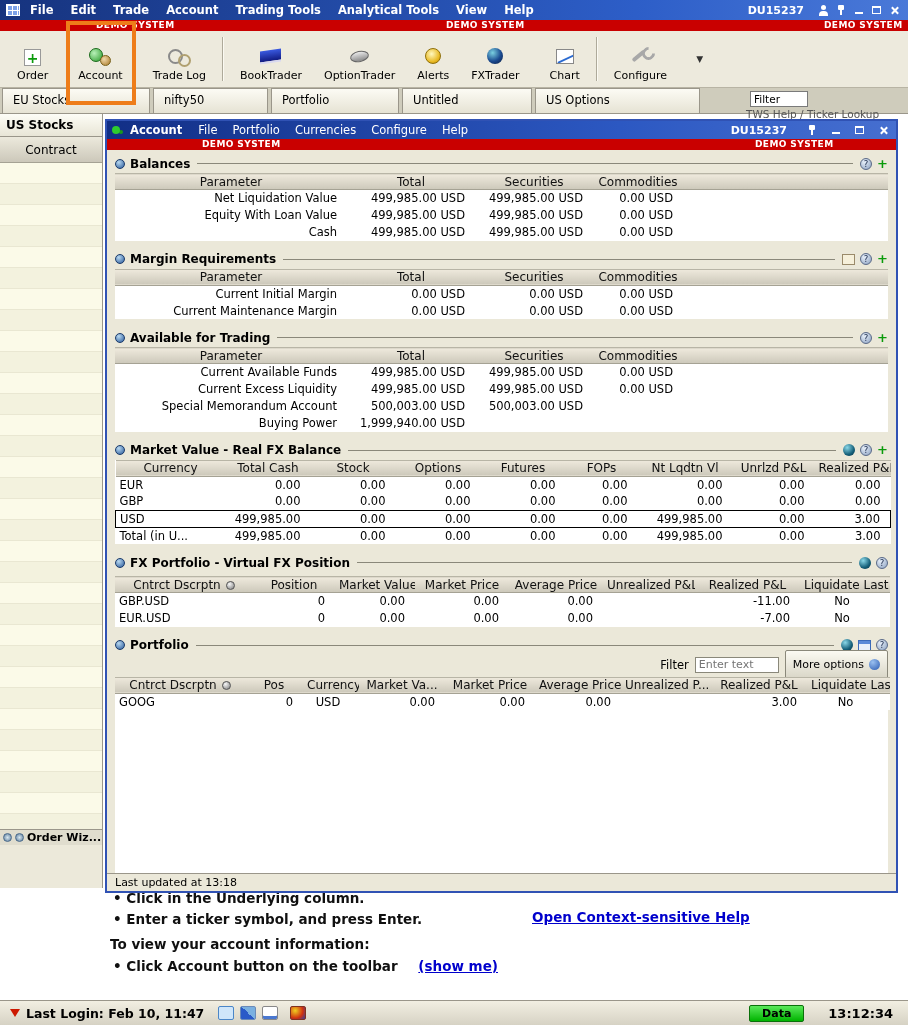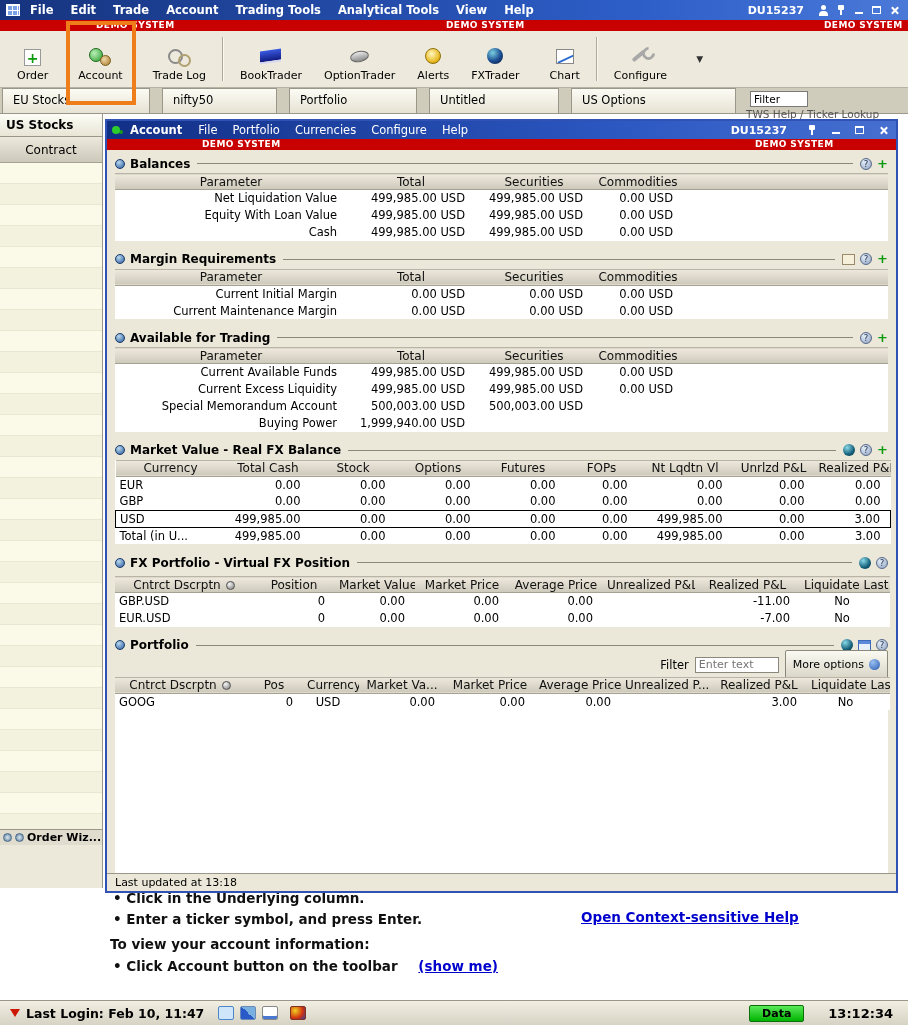--- a/index.html
+++ b/index.html
@@ -51,39 +51,39 @@
 .i-config{position:relative;width:20px;height:18px;margin-bottom:2px}
 .i-config::before{content:"";position:absolute;left:1px;top:8px;width:15px;height:4px;background:#a8a8a8;border-radius:2px;transform:rotate(-40deg)}
 .i-config::after{content:"";position:absolute;left:12px;top:1px;width:7px;height:7px;border:3px solid #a8a8a8;border-radius:50%;border-top-color:transparent;transform:rotate(45deg)}
 .tsep{width:0;height:44px;border-left:1px solid #aeaa9a;border-right:1px solid #fbfaf2;margin:0 9px}
 .tb-caret{margin-left:22px;font-size:9px;color:#333}
 .tb-caret::before{content:"▼"}
 .ml16{margin-left:16px}.ml8{margin-left:8px}
 
 
 #tabrow{position:absolute;left:0;top:88px;width:908px;height:26px;background:#cfccbc;border-bottom:1px solid #9a968a;display:flex;align-items:flex-end;padding-left:2px;z-index:2}
-.tab{height:25px;line-height:23px;background:linear-gradient(#fcfbf4,#e6e3d4);border:1px solid #9a968a;border-bottom:none;margin-right:12px;font-size:11.5px;padding:0 10px;white-space:nowrap;overflow:hidden}
+.tab{height:25px;line-height:23px;background:linear-gradient(#fcfbf4,#e6e3d4);border:1px solid #9a968a;border-bottom:none;margin-right:3px;font-size:11.5px;padding:0 10px;white-space:nowrap;overflow:hidden}
 .tw1{width:148px}.tw2{width:115px}.tw3{width:128px}.tw4{width:130px}.tw5{width:165px}
 #filter-box{position:absolute;left:750px;top:91px;width:58px;height:16px;font-size:10.5px;border:1px solid #7a7a7a;padding:0 3px;z-index:3;font-family:inherit}
 #peek{position:absolute;left:746px;top:108px;font-size:10.5px;color:#555;z-index:2;white-space:nowrap}
 
 
 #leftpanel{position:absolute;left:0;top:114px;width:103px;height:774px;background:#ece9da;border-right:1px solid #9a968a;z-index:1}
 .lp-tab{height:23px;line-height:22px;font-weight:bold;font-size:12px;padding-left:6px;background:linear-gradient(#fdfdf6,#e8e5d6);border-bottom:1px solid #9a968a}
 .lp-header{height:26px;line-height:26px;text-align:center;font-size:12px;background:linear-gradient(#ece9dc,#ccc8ba);border-bottom:1px solid #a5a294}
 .lp-rows{height:666px;background:repeating-linear-gradient(180deg,#fbfae8 0 20px,#e9e7d2 20px 21px,#f3f2de 21px 41px,#e9e7d2 41px 42px)}
 .lp-ow{height:16px;display:flex;align-items:center;gap:3px;background:#e0ddce;border-top:1px solid #9a968a;font-size:11px;font-weight:bold;padding-left:3px;white-space:nowrap;overflow:hidden}
 .ow-dot{width:9px;height:9px;border-radius:50%;background:radial-gradient(#d8e8f0,#5a7a9a);border:1px solid #4a6a8a;flex:none}
 
 
 #helparea{position:absolute;left:0;top:888px;width:908px;height:112px;background:#fff;z-index:1}
 .hl{position:absolute;font-size:13.5px;font-weight:bold;color:#101010;white-space:nowrap}
 .bullet::before{content:"•  "}
 #hl1{left:113px;top:2px}
-#hlink{left:581px;top:21px}
+#hlink{left:532px;top:21px}
 #hl2{left:113px;top:23px}
 #hhead{left:110px;top:48px}
 #hl3{left:113px;top:70px}
 .link{color:#0000cc;text-decoration:underline;cursor:pointer}
 .showme{margin-left:16px}
 
 
 #statusbar{position:absolute;left:0;top:1000px;width:908px;height:25px;background:linear-gradient(#f2efe2,#d6d2c4);border-top:1px solid #9a968a;display:flex;align-items:center;padding:0 10px;gap:6px;z-index:2}
 .sb-alert{width:0;height:0;border-left:5px solid transparent;border-right:5px solid transparent;border-top:8px solid #cc1800;flex:none}
 .sb-login{font-size:12.5px;font-weight:bold;margin-right:8px;white-space:nowrap}

